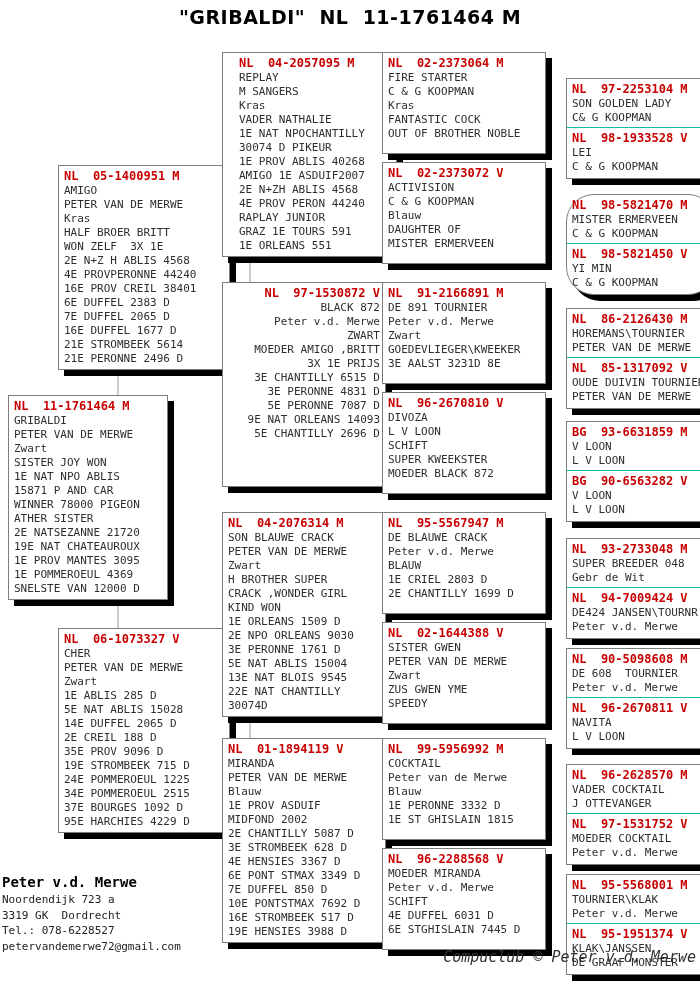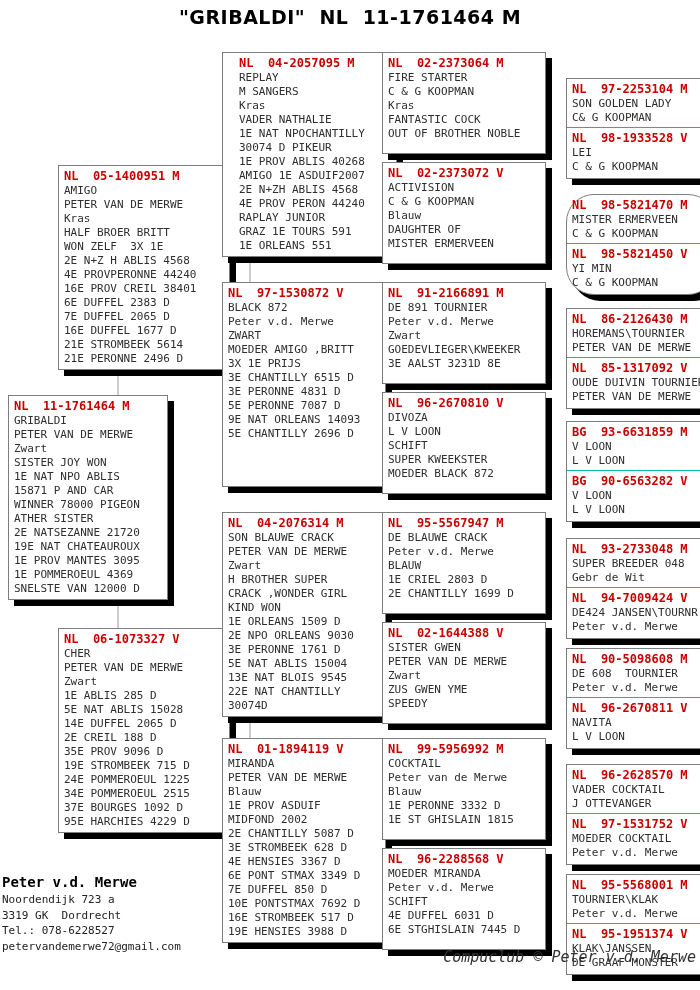--- a/index.html
+++ b/index.html
@@ -17,21 +17,21 @@
   .pairbox{padding:0;}
   .pp{padding:2px 5px;min-height:44px;}
   .pb{border-top:1px solid #14b8a6;}
   
   #b-subject{left:8px;top:395px;width:148px;}
   
   #b-sire{left:58px;top:165px;width:160px;}
   #b-dam{left:58px;top:628px;width:160px;}
   
   #b-gp1{left:222px;top:52px;width:152px;padding-left:16px;}
-  #b-gp2{left:222px;top:282px;width:152px;min-height:198px;}
+  #b-gp2{left:222px;top:282px;width:152px;min-height:198px;text-align:right;}
   #b-gp3{left:222px;top:512px;width:152px;}
   #b-gp4{left:222px;top:738px;width:152px;}
   
   .colD{left:382px;width:152px;min-height:95px;}
   #b-ggp1{top:52px;}#b-ggp2{top:162px;}#b-ggp3{top:282px;}#b-ggp4{top:392px;}
   #b-ggp5{top:512px;}#b-ggp6{top:622px;}#b-ggp7{top:738px;}#b-ggp8{top:848px;}
   
   .colE{left:566px;width:148px;min-height:99px;margin-top:26px;}
   #b-g1{top:52px;}#b-g2{top:168px;border-radius:28px;}#b-g3{top:282px;}#b-g4{top:395px;}
   #b-g5{top:512px;}#b-g6{top:622px;}#b-g7{top:738px;}#b-g8{top:848px;}

